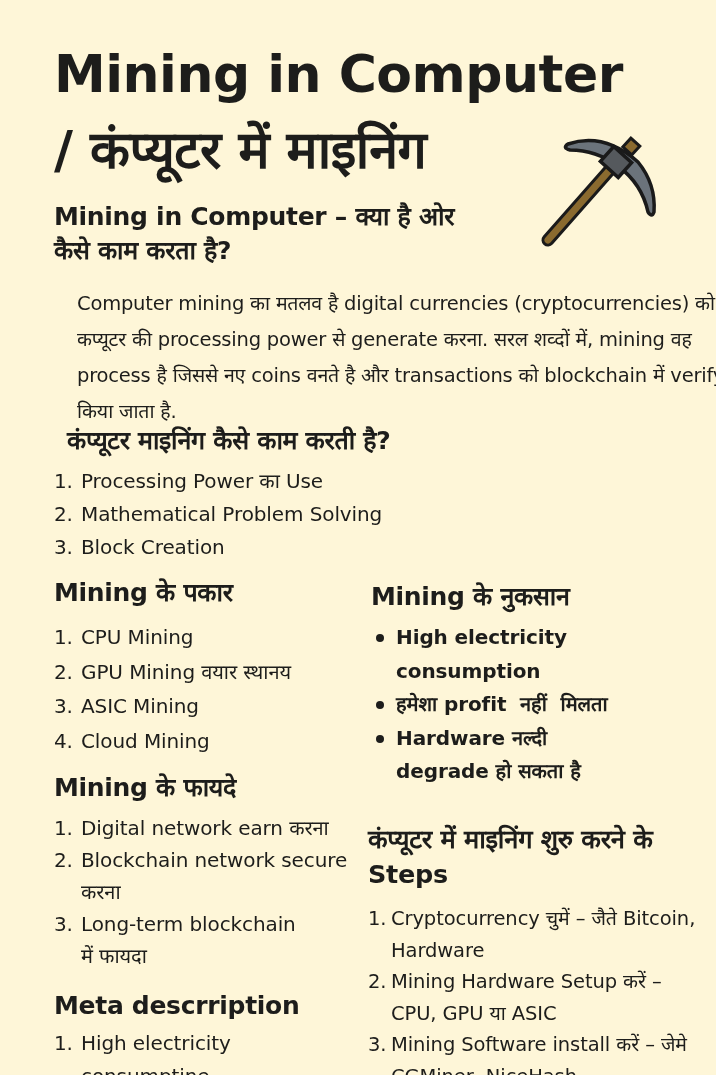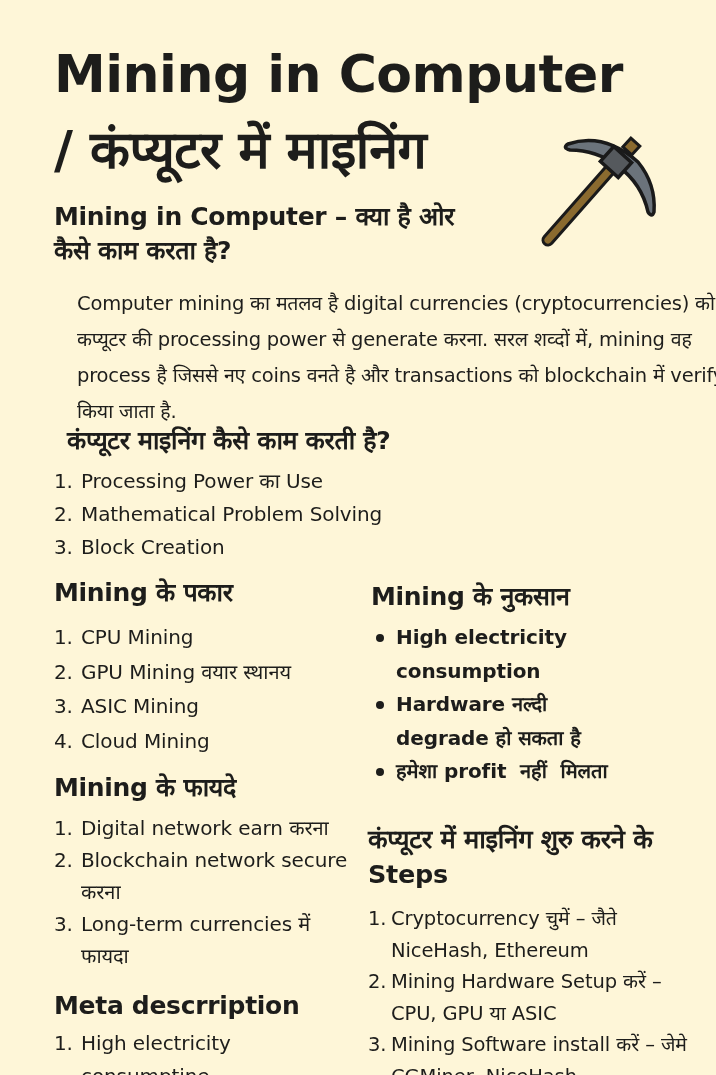--- a/index.html
+++ b/index.html
@@ -94,38 +94,38 @@
       <li><span class="num">2.</span><span>GPU Mining वयार स्थानय</span></li>
       <li><span class="num">3.</span><span>ASIC Mining</span></li>
       <li><span class="num">4.</span><span>Cloud Mining</span></li>
     </ol>
   </section>
 
   <section>
     <h2 class="cons-h">Mining के नुकसान</h2>
     <ul class="cons-list">
       <li><span class="dot"></span><span>High electricity consumption</span></li>
+      <li><span class="dot"></span><span style="white-space:pre">हमेशा profit  नहीं  मिलता</span></li>
       <li style="width:250px"><span class="dot"></span><span>Hardware नल्दी degrade हो सकता है</span></li>
-      <li><span class="dot"></span><span style="white-space:pre">हमेशा profit  नहीं  मिलता</span></li>
     </ul>
   </section>
 
   <section>
     <h2 class="pros-h">Mining के फायदे</h2>
     <ol class="pros-list">
       <li><span class="num">1.</span><span>Digital network earn करना</span></li>
       <li><span class="num">2.</span><span>Blockchain network secure करना</span></li>
-      <li style="width:230px"><span class="num">3.</span><span>Long-term currencies में फायदा</span></li>
+      <li style="width:230px"><span class="num">3.</span><span>Long-term blockchain में फायदा</span></li>
     </ol>
   </section>
 
   <section>
     <h2 class="steps-h">कंप्यूटर में माइनिंग शुरु करने के Steps</h2>
     <ol class="steps-list">
-      <li><span class="num">1.</span><span>Cryptocurrency चुमें – जैते NiceHash, Ethereum</span></li>
+      <li><span class="num">1.</span><span>Cryptocurrency चुमें – जैते Bitcoin, Hardware</span></li>
       <li style="width:290px"><span class="num">2.</span><span>Mining Hardware Setup करें – CPU, GPU या ASIC</span></li>
       <li><span class="num">3.</span><span>Mining Software install करें – जेमे CGMiner, NiceHash</span></li>
     </ol>
   </section>
 
   <section>
     <h2 class="meta-h">Meta descrription</h2>
     <ol class="meta-list">
       <li style="width:200px"><span class="num">1.</span><span>High electricity consumptine</span></li>
     </ol>

